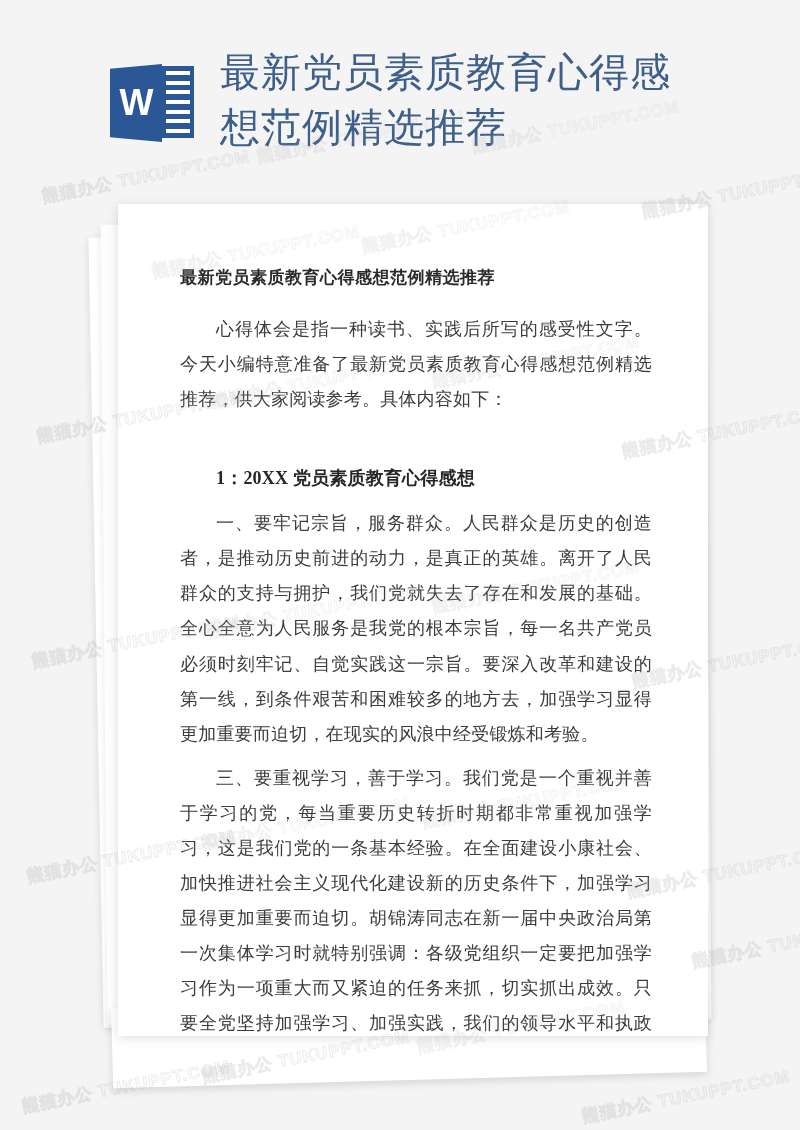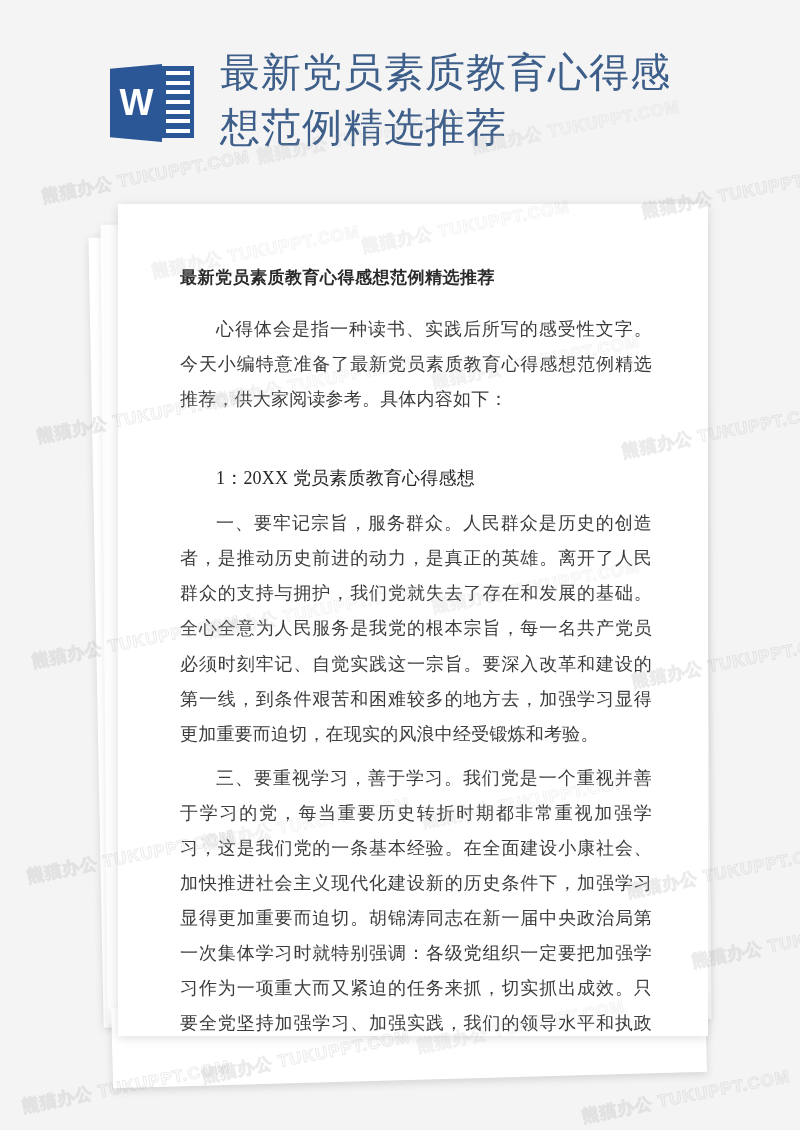--- a/index.html
+++ b/index.html
@@ -171,21 +171,21 @@
     font-size: 18px;
     line-height: 1.95;
     color: #3c3c3c;
     margin: 0 0 9px 0;
     text-align: justify;
     text-justify: inter-ideograph;
     text-indent: 2em;
     letter-spacing: 0.2px;
   }
   .para.sub {
-    font-weight: 400;
+    font-weight: 700;
     color: #262626;
     text-indent: 2em;
     margin-bottom: 10px;
     margin-top: 44px;
   }
 
   
   .wm {
     position: absolute;
     font-family: "Liberation Sans", sans-serif;

